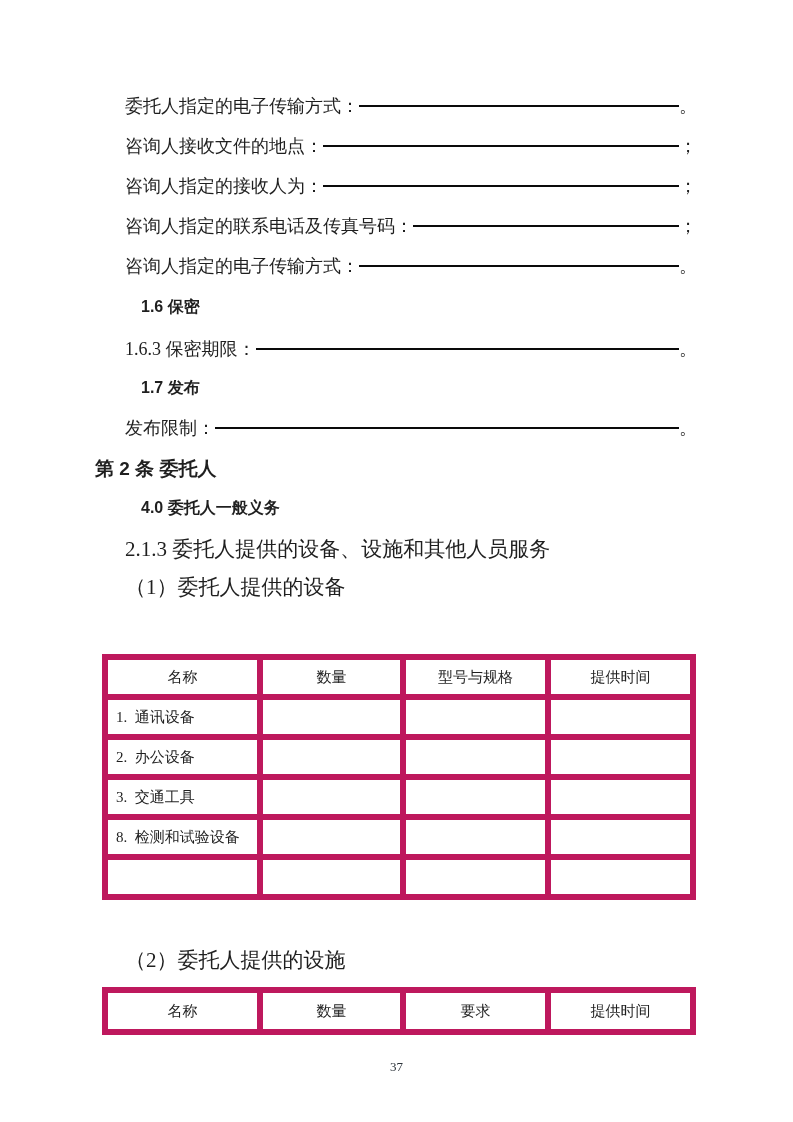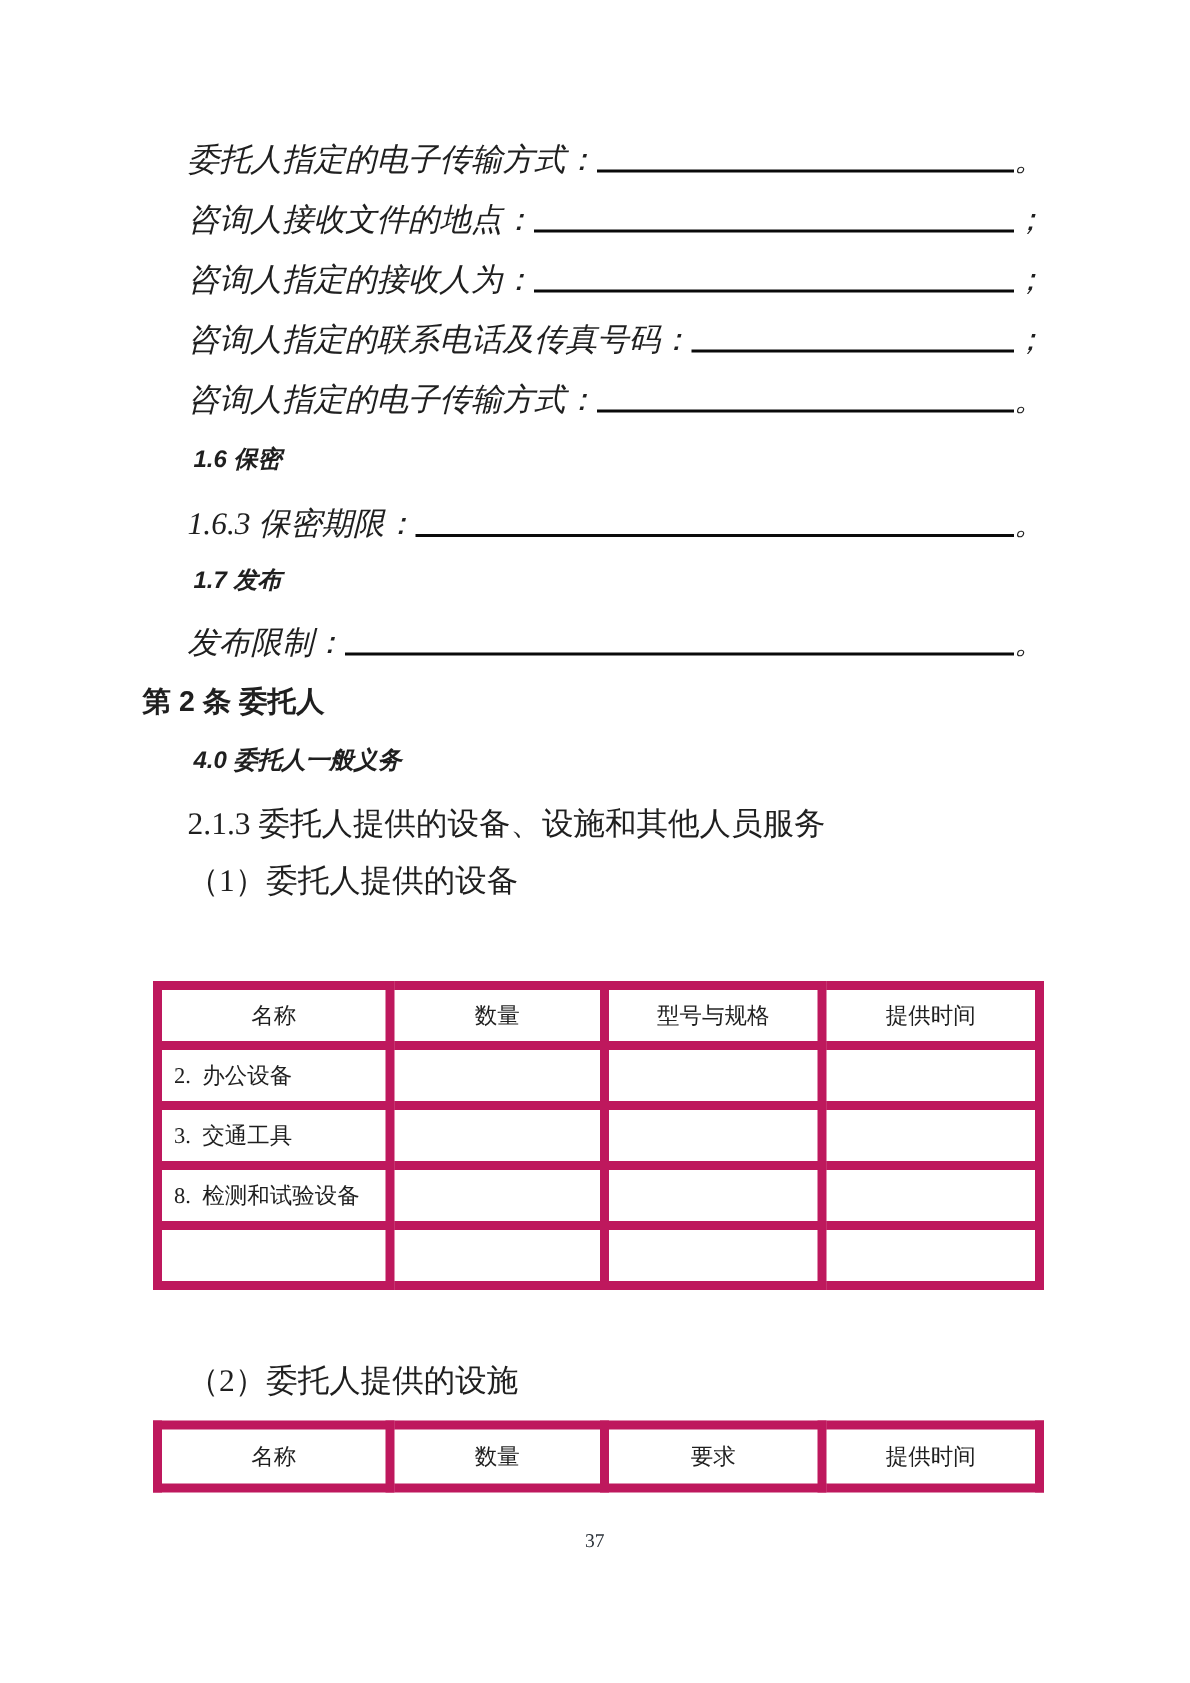--- a/index.html
+++ b/index.html
@@ -18,43 +18,41 @@
     background: #ffffff;
     box-sizing: border-box;
     padding-top: 96px;
   }
   .body-col {
     margin-left: 125px;
     width: 572px;
   }
   .fill-line {
     display: flex;
-    align-items: flex-end;
-    font-size: 21px;
+    align-items: center;
+    font-size: 18px;
     line-height: 20px;
     height: 20px;
     margin-bottom: 20px;
     white-space: nowrap;
-    font-style: italic;
   }
   .fill-line .lbl { flex: 0 0 auto; }
   .fill-line .blank {
     flex: 1 1 auto;
     border-bottom: 2px solid #0a0a0a;
     margin-bottom: 1px;
   }
   .fill-line .suffix { flex: 0 0 auto; }
   .h-sub {
     font-family: "Liberation Sans", "DejaVu Sans", sans-serif;
     font-weight: bold;
     font-size: 16px;
     line-height: 22px;
     height: 22px;
-    margin: 4px;
-    font-style: italic;
+    margin: 16px;
   }
   .h-16 { margin-top: 14px; margin-bottom: 0; }
   .line-163 { margin-top: 21px; margin-bottom: 0; }
   .h-17 { margin-top: 18px; margin-bottom: 0; }
   .line-17 { margin-top: 19px; margin-bottom: 0; }
   .h-article {
     font-family: "Liberation Sans", "DejaVu Sans", sans-serif;
     font-weight: bold;
     font-size: 19px;
     line-height: 26px;
@@ -174,20 +172,26 @@
       <thead>
         <tr>
           <th>名称</th>
           <th>数量</th>
           <th>型号与规格</th>
           <th>提供时间</th>
         </tr>
       </thead>
       <tbody>
         <tr>
+          <td>1.  通讯设备</td>
+          <td></td>
+          <td></td>
+          <td></td>
+        </tr>
+        <tr>
           <td>2.  办公设备</td>
           <td></td>
           <td></td>
           <td></td>
         </tr>
         <tr>
           <td>3.  交通工具</td>
           <td></td>
           <td></td>
           <td></td>

